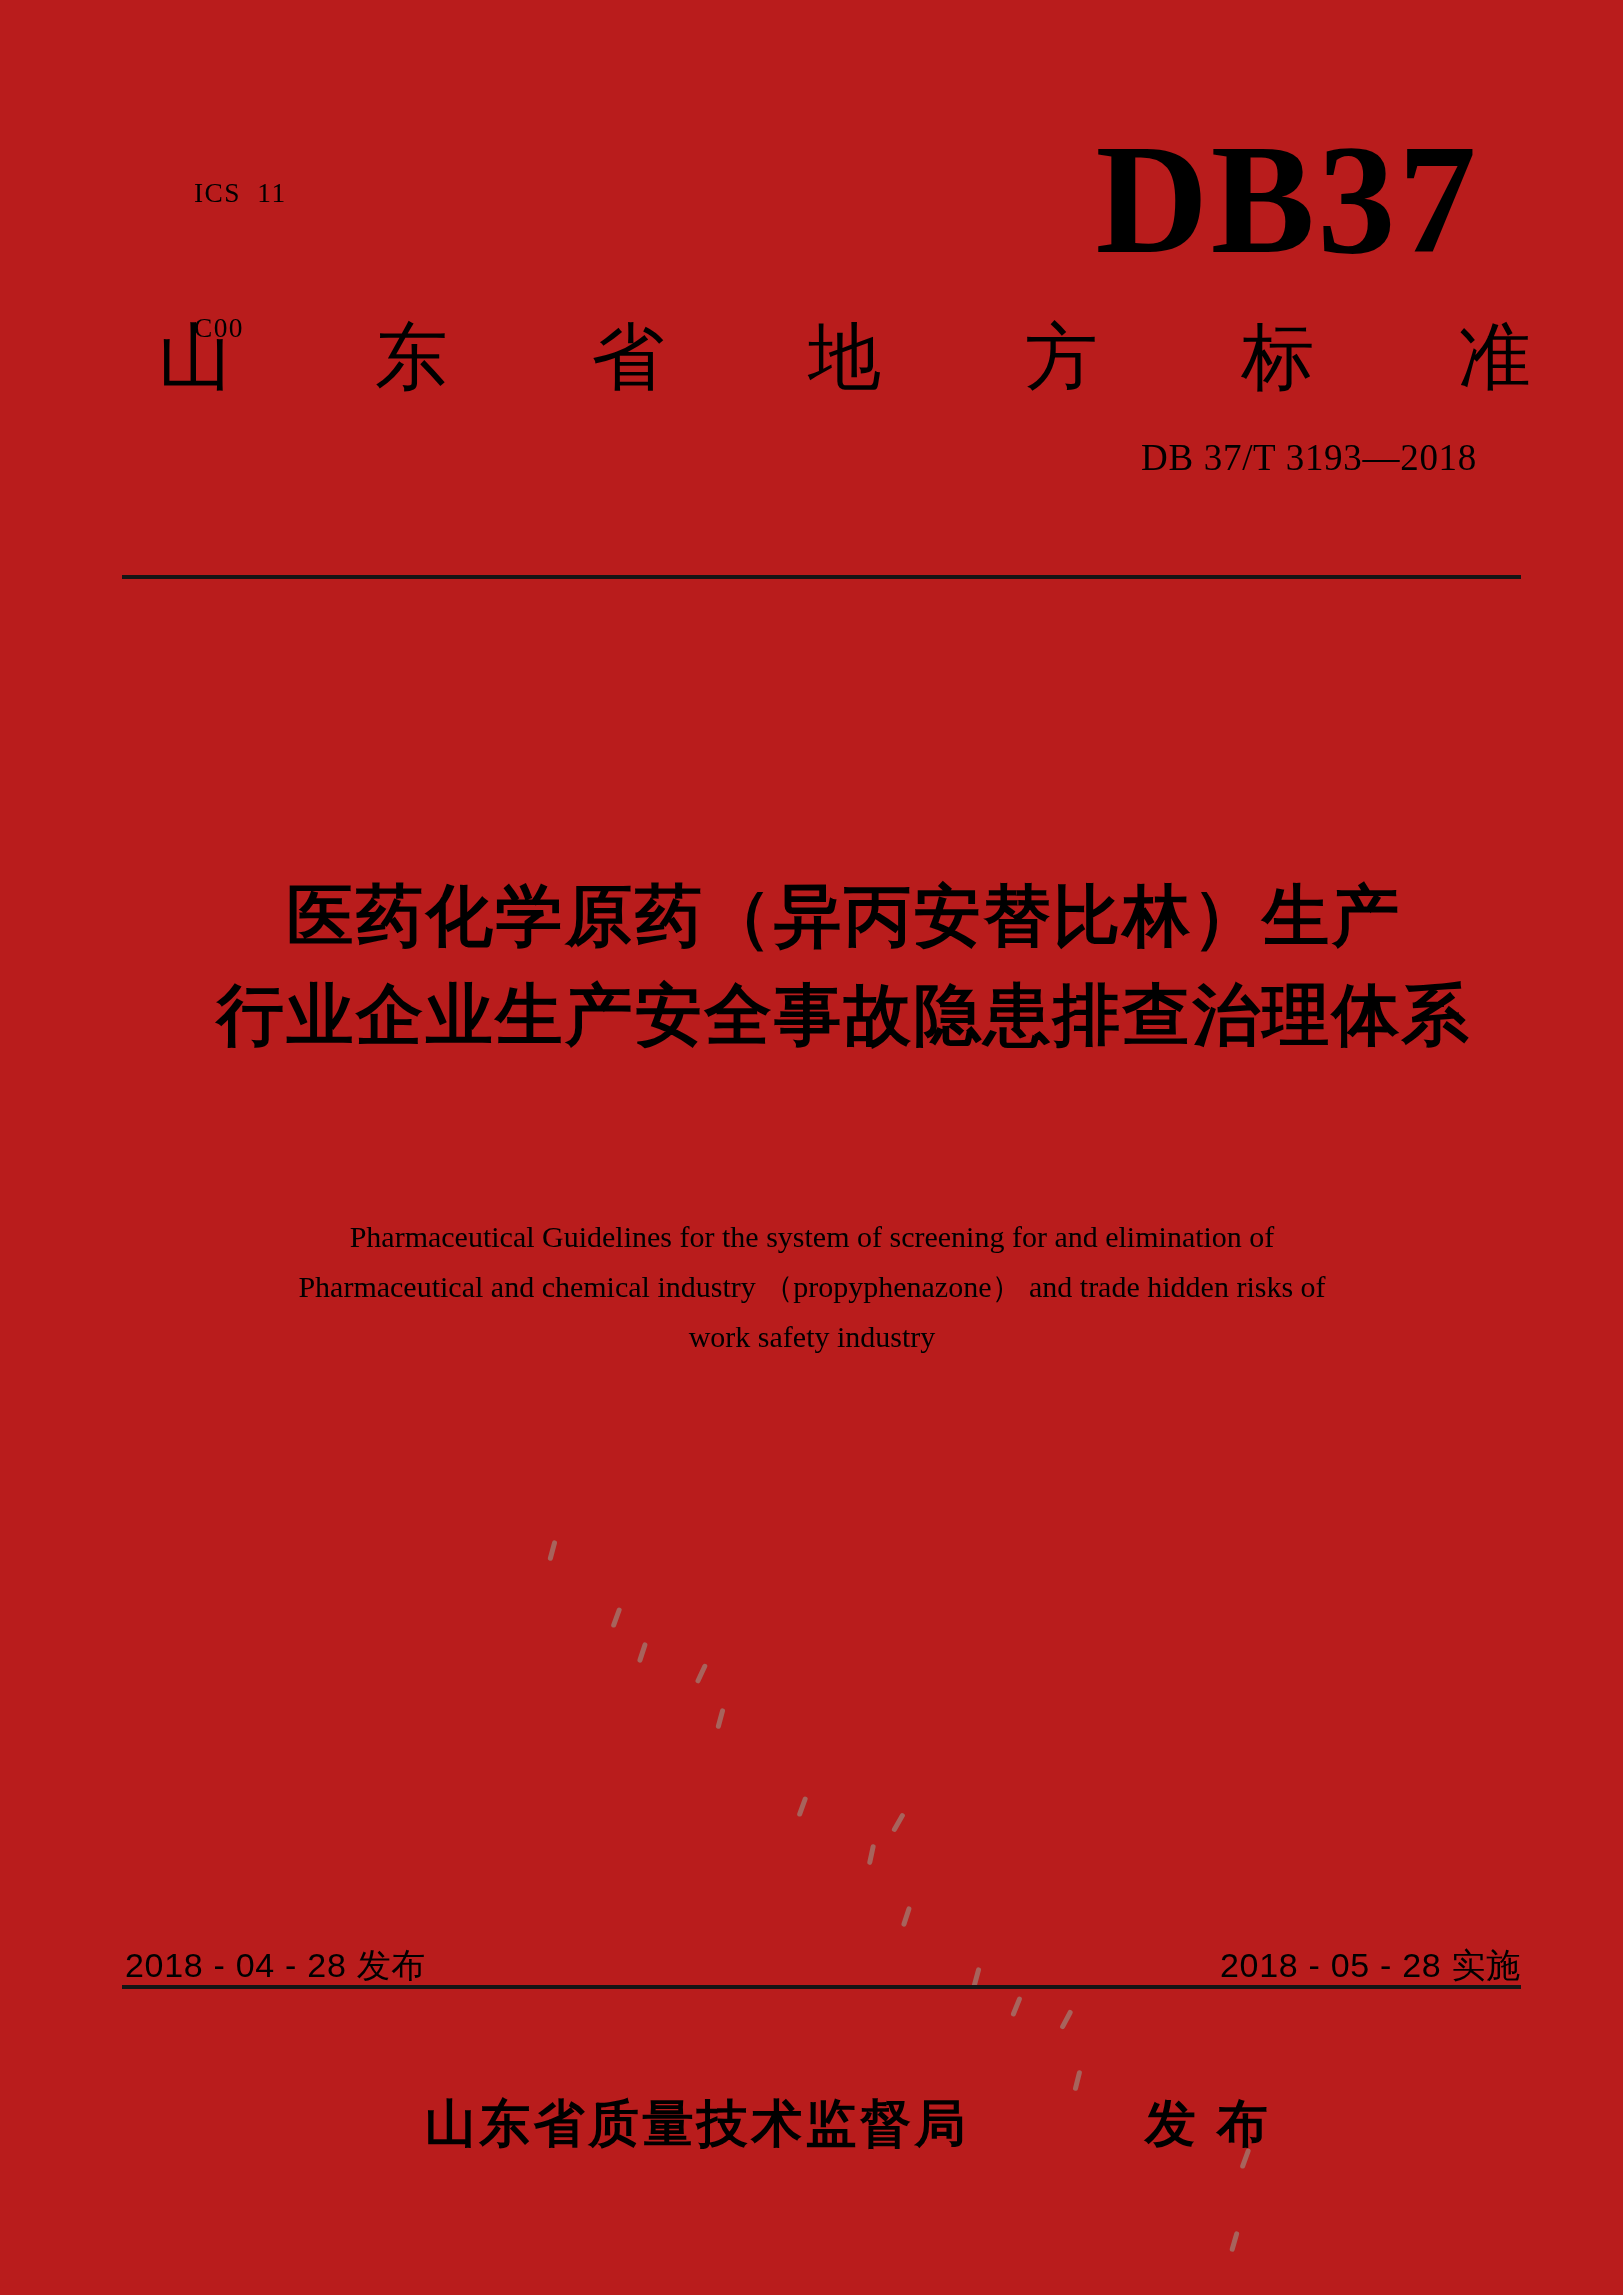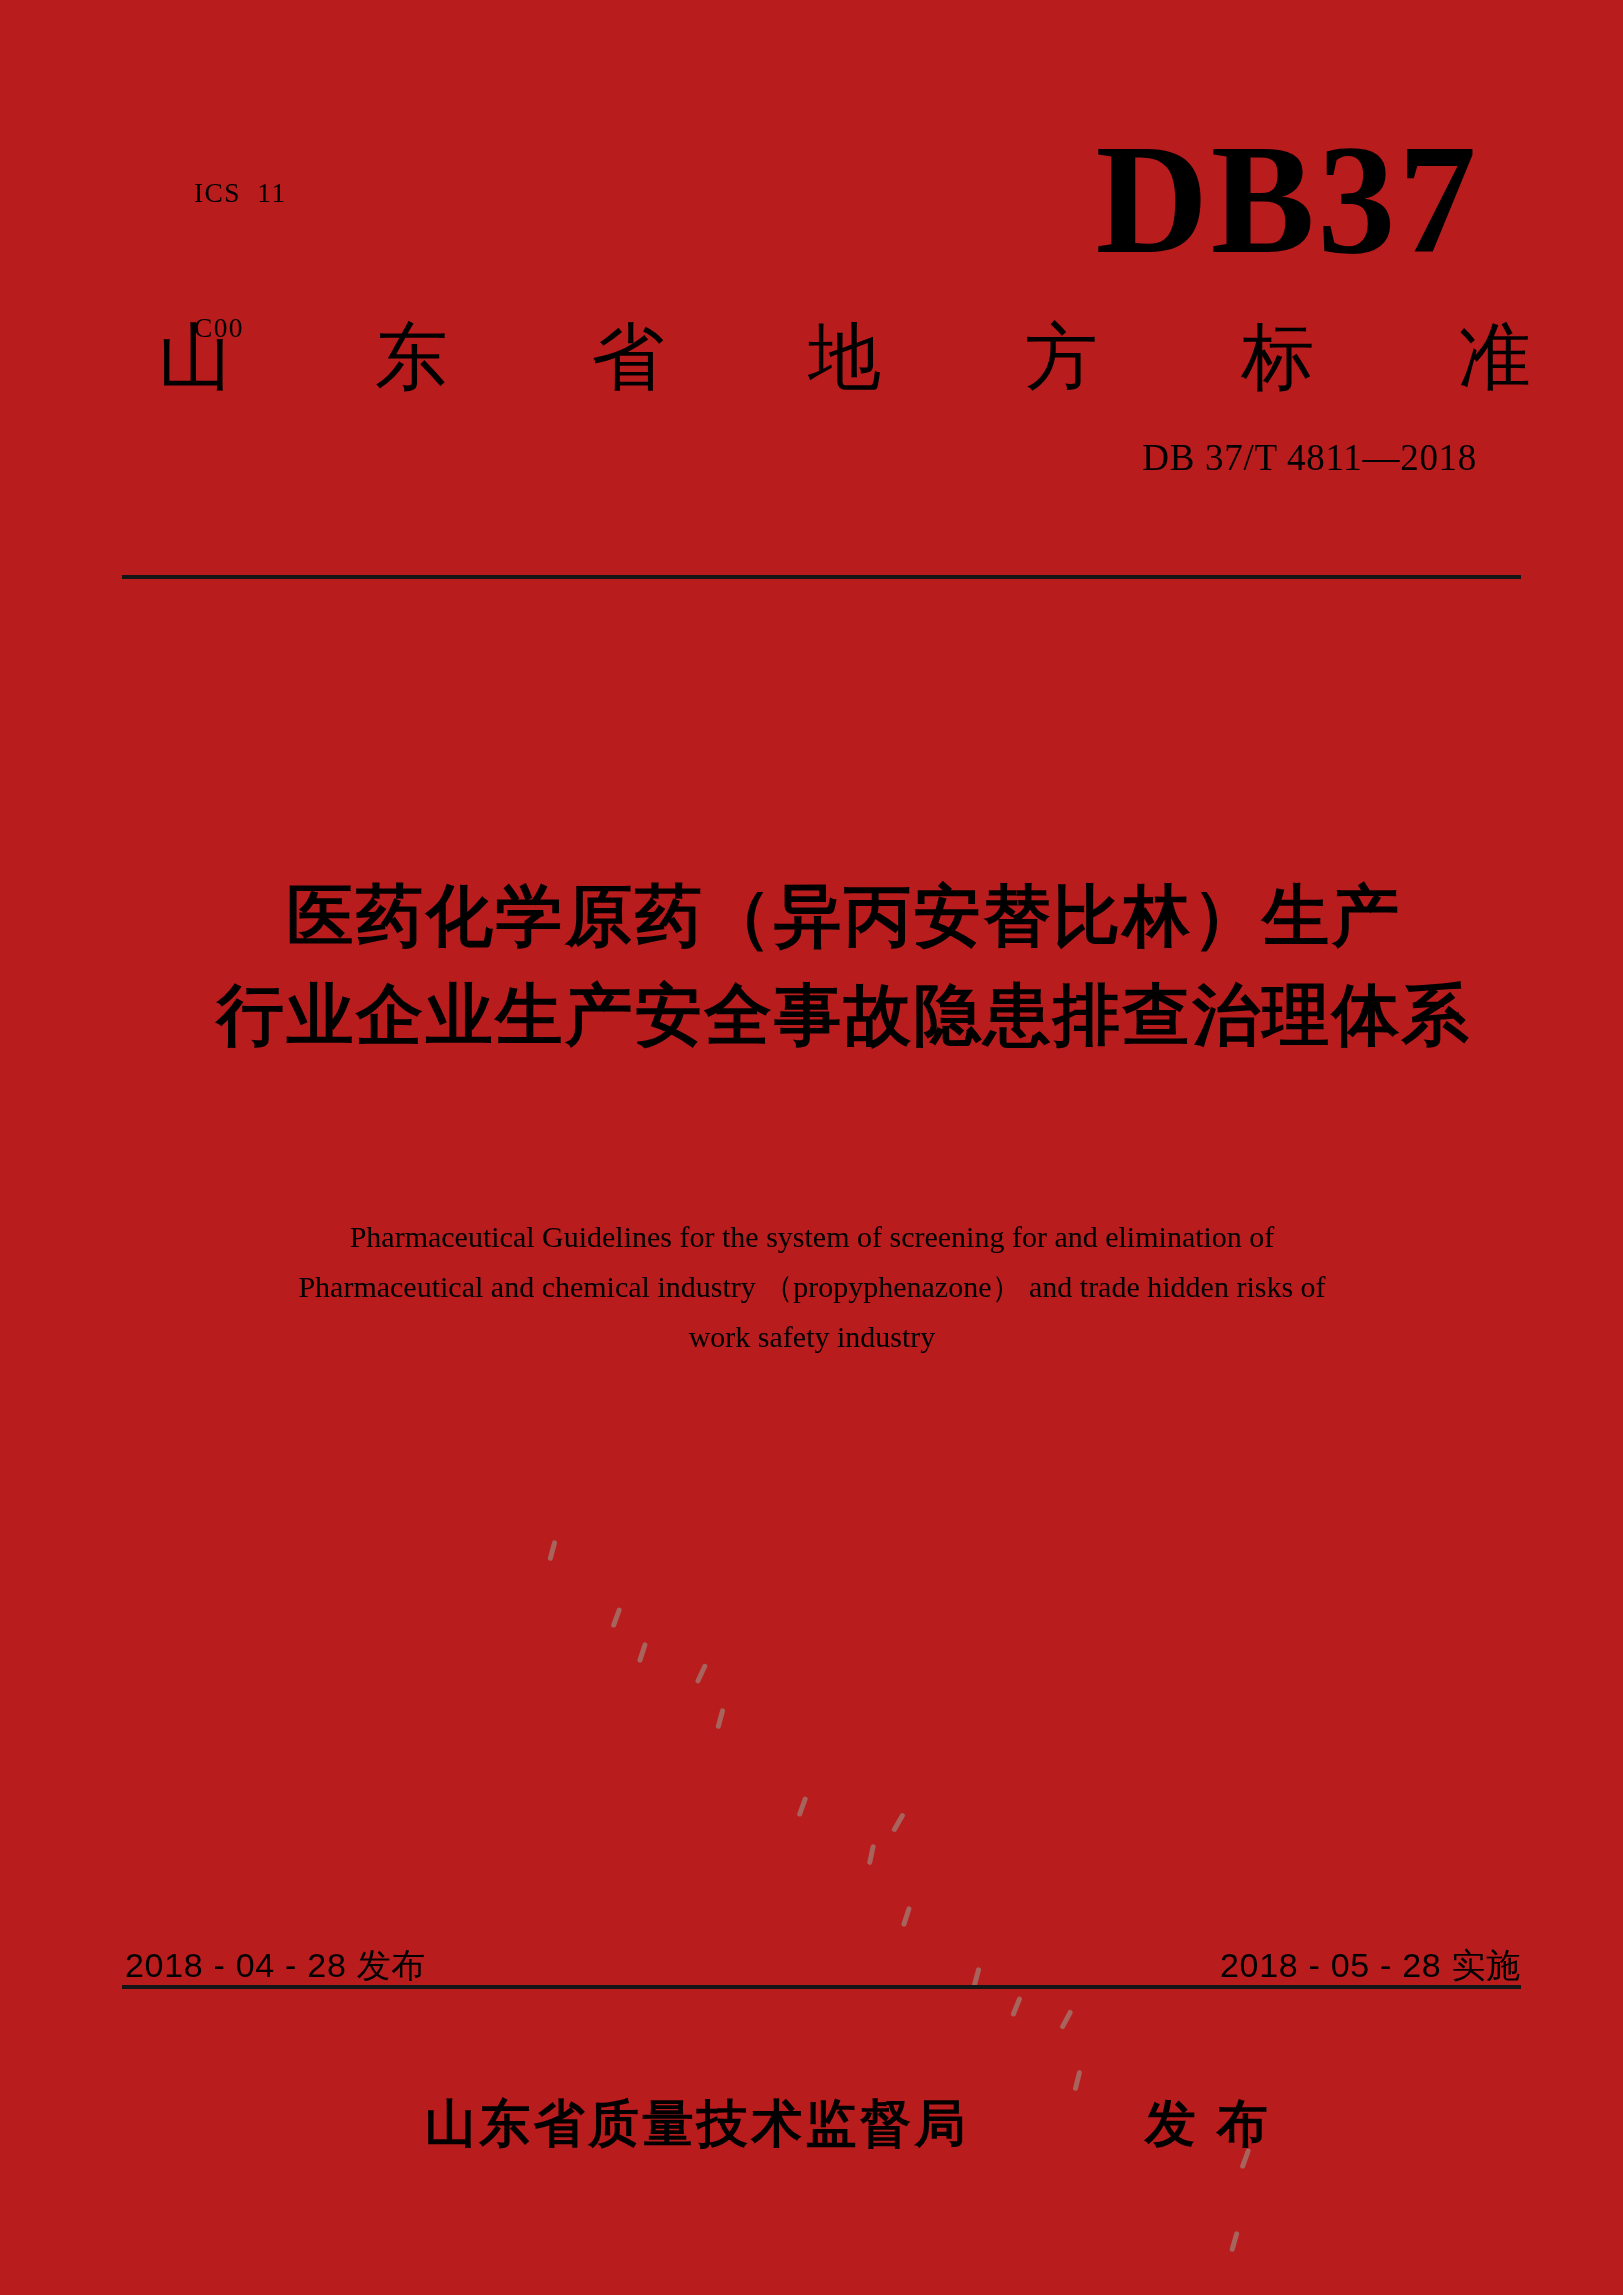--- a/index.html
+++ b/index.html
@@ -154,21 +154,21 @@
   <div class="standard-row">
     <span>山</span>
     <span>东</span>
     <span>省</span>
     <span>地</span>
     <span>方</span>
     <span>标</span>
     <span>准</span>
   </div>
 
-  <div class="doc-number">DB 37/T 4811—2018</div>
+  <div class="doc-number">DB 37/T 3193—2018</div>
 
   <div class="rule rule-top"></div>
 
   <div class="title-block">
     <div>医药化学原药（异丙安替比林）生产</div>
     <div>行业企业生产安全事故隐患排查治理体系</div>
   </div>
 
   <div class="subtitle-block">
     <div>Pharmaceutical Guidelines for the system of screening for and elimination of</div>

